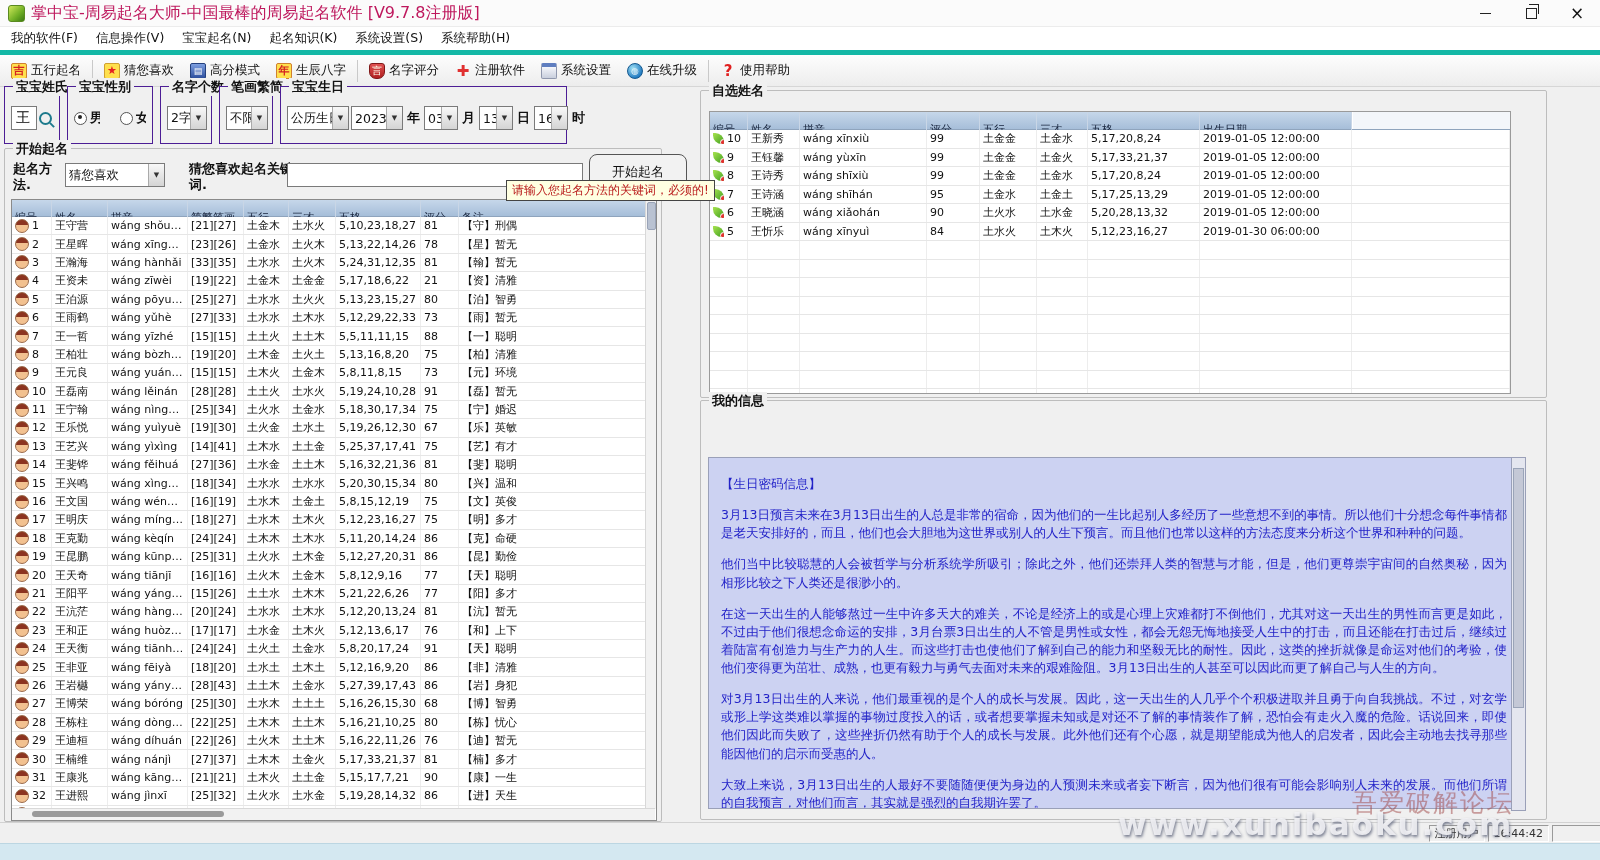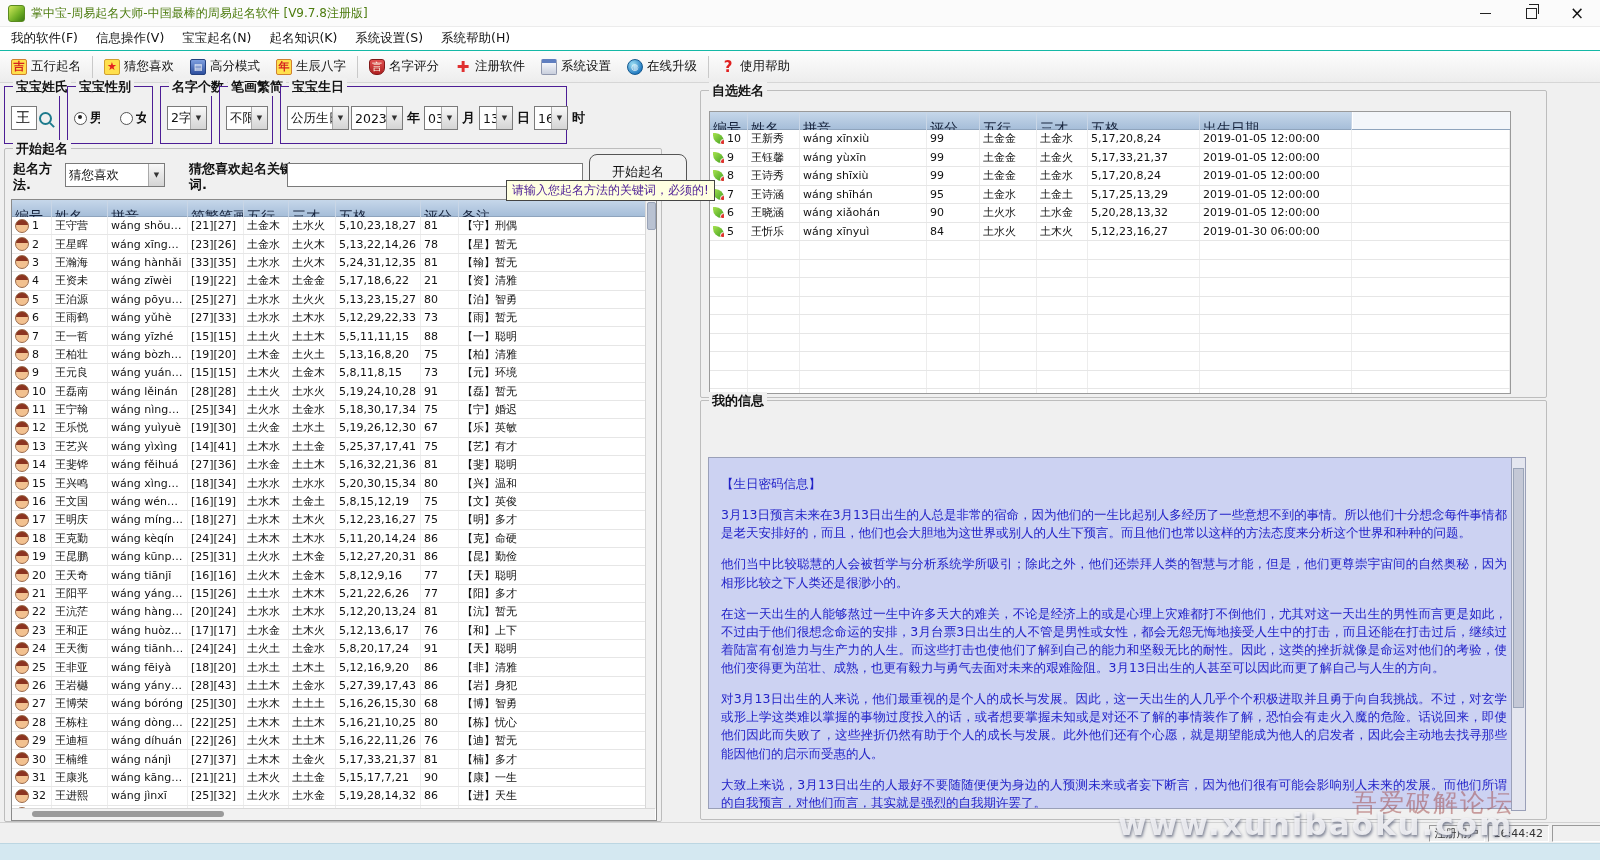--- a/index.html
+++ b/index.html
@@ -6,29 +6,29 @@
   body{
     width:1600px;height:860px;overflow:hidden;position:relative;
     background:#f0f0f0;
     font-family:"DejaVu Sans","Liberation Sans",sans-serif;
     font-size:12px;color:#111;
   }
   
   .titlebar{height:26px;background:#fbfbfb;display:flex;align-items:center;border-bottom:1px solid #ececec}
   .app-icon{width:15px;height:15px;margin:0 6px 0 8px;border-radius:3px;
     background:linear-gradient(135deg,#cfe85a 0%,#6fae24 60%,#3c7a12 100%);border:1px solid #5a8a20}
-  .title-text{font-size:12px;color:#4d7c0f;white-space:nowrap}
+  .title-text{font-size:16px;color:#be185d;white-space:nowrap}
   .win-controls{margin-left:auto;display:flex;height:100%}
   .win-btn{width:46px;height:100%;display:flex;align-items:center;justify-content:center;color:#222}
   .min-glyph{display:block;width:11px;border-bottom:1.4px solid #222}
   .restore-glyph{position:relative;width:9px;height:9px;border:1.2px solid #222;background:#fbfbfb}
   .restore-glyph::before{content:'';position:absolute;left:2px;top:-5px;width:9px;height:9px;border:1.2px solid #222;border-bottom:none;border-left:none}
   .close-glyph{font-size:17px;line-height:17px;color:#111}
   
-  .menubar{height:23px;background:#ffffff;display:flex;align-items:center;border-bottom:1px solid #14b8a6;padding-left:2px}
+  .menubar{height:23px;background:#ffffff;display:flex;align-items:center;border-bottom:5px solid #14b8a6;padding-left:2px}
   .menu-item{padding:0 9px;font-size:12.5px;color:#111;white-space:nowrap}
   
   .toolbar{height:31px;background:linear-gradient(#fdfdfd,#ededed);border-bottom:1px solid #d6d6d6;display:flex;align-items:center;padding:0 3px}
   .tool-item{display:flex;align-items:center;gap:4px;height:26px;padding:0 8px;font-size:12.5px;white-space:nowrap}
   .ticon{width:16px;height:16px;display:flex;align-items:center;justify-content:center;box-sizing:border-box;flex:none}
   .tool-sep{width:1px;height:22px;background:#c9c9c9;margin:0 3px}
   .wuxing-icon{background:#ffe04d;border:1px solid #d08030;color:#d42020;font-weight:bold;font-size:11px;border-radius:2px}
   .star-icon{background:#ffe04d;border:1px solid #d0a030;color:#e42020;font-size:11px;border-radius:2px}
   .highscore-icon{background:linear-gradient(#7e9fe0,#2d4f9e);border:1px solid #24407e;color:#fff;font-size:9px;border-radius:2px}
   .bazi-icon{background:#ffe04d;border:1px solid #d08030;color:#d42020;font-weight:bold;font-size:11px;border-radius:2px}
@@ -54,25 +54,25 @@
   .select .val{flex:1;padding:0 3px;overflow:hidden;white-space:nowrap;font-size:12.5px}
   .select .arr{width:15px;align-self:stretch;background:linear-gradient(#f8f8f8,#d4d4d4);border-left:1px solid #aaa;display:flex;align-items:center;justify-content:center;font-size:7px;color:#333}
   .blabel{font-weight:bold;font-size:13px;margin:0 2px;white-space:nowrap}
   
   .start-group{left:4px;top:148px;width:656px;height:672px}
   .method-label{position:absolute;left:8px;top:12px;width:46px;font-weight:bold;font-size:13px;line-height:16px}
   .method-select{position:absolute;left:60px;top:14px;width:100px}
   .keyword-label{position:absolute;left:184px;top:12px;width:106px;font-weight:bold;font-size:13px;line-height:16px}
   .keyword-input{position:absolute;left:282px;top:14px;width:296px}
   .start-btn{position:absolute;left:584px;top:5px;width:96px;height:33px;background:#f2f2f2;border:1px solid #555;border-radius:8px;font-size:13px;display:flex;align-items:center;justify-content:center}
-  .tooltip{position:absolute;left:506px;top:180px;z-index:40;background:#ffffe1;border:1px solid #444;padding:1px 5px;font-size:12px;white-space:nowrap;color:#4c1d95}
+  .tooltip{position:absolute;left:506px;top:180px;z-index:40;background:#ffffe1;border:1px solid #444;padding:1px 5px;font-size:12px;white-space:nowrap;color:#b91c1c}
   
   .tablebox{position:absolute;background:#fff;border:1px solid #8a8a8a}
   .thead{display:flex;background:linear-gradient(#c6d7ea,#a6bed9);border-bottom:1px solid #8fa4bd;height:16px}
-  .th{font-size:14px;color:#16233c;padding:17px 3px;border-right:1px solid #c9d6e6;display:flex;align-items:center;box-sizing:border-box;overflow:hidden;white-space:nowrap;flex:none}
+  .th{font-size:11px;color:#16233c;padding:17px 3px;border-right:1px solid #c9d6e6;display:flex;align-items:center;box-sizing:border-box;overflow:hidden;white-space:nowrap;flex:none}
   .th-filler{flex:1;background:#f3f6fa;border-left:1px solid #fff}
   .tbody{overflow:hidden;position:relative}
   .tr{display:flex;border-bottom:1px solid #e6e6e6;background:#fff}
   .td{font-size:11px;padding:0 3px;border-right:1px solid #ededed;display:flex;align-items:center;gap:3px;box-sizing:border-box;overflow:hidden;white-space:nowrap;flex:none}
   .td span{overflow:hidden;text-overflow:ellipsis;white-space:nowrap}
   .td-filler{flex:1}
   
   .left-table{left:6px;top:50px;width:644px;height:620px}
   .left-table .tr{height:17.4px}
   .lt .c0{width:40px}.lt .c1{width:56px}.lt .c2{width:80px}.lt .c3{width:56px}.lt .c4{width:45px}

